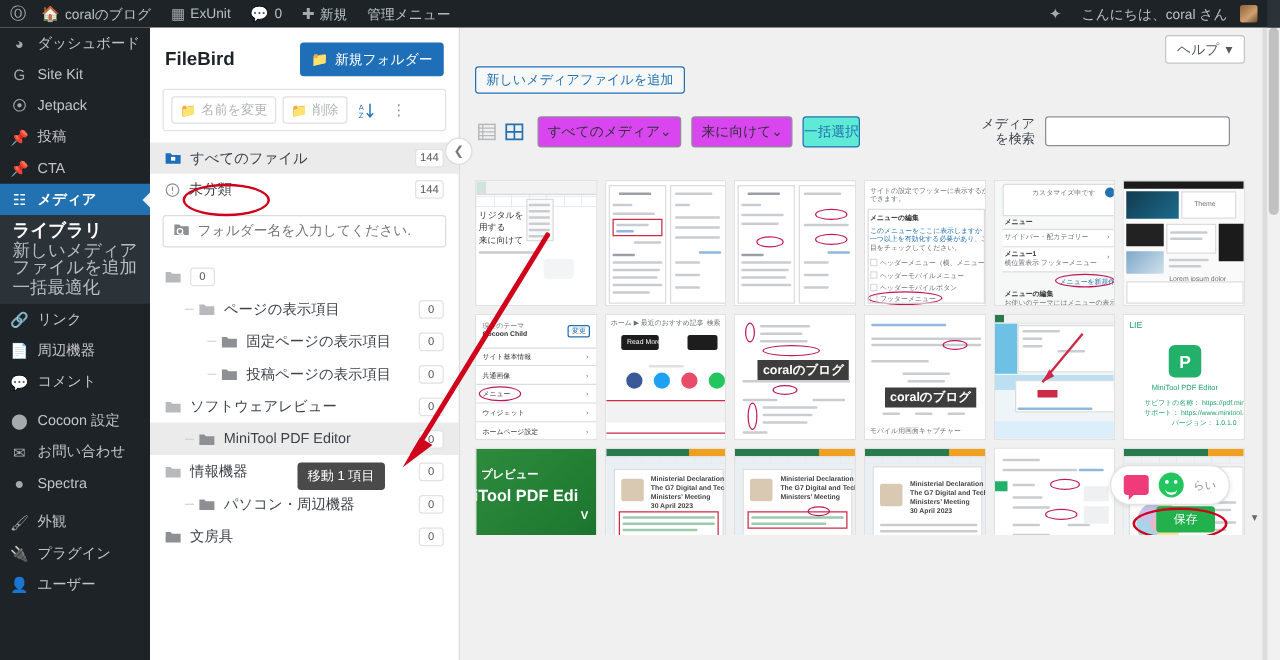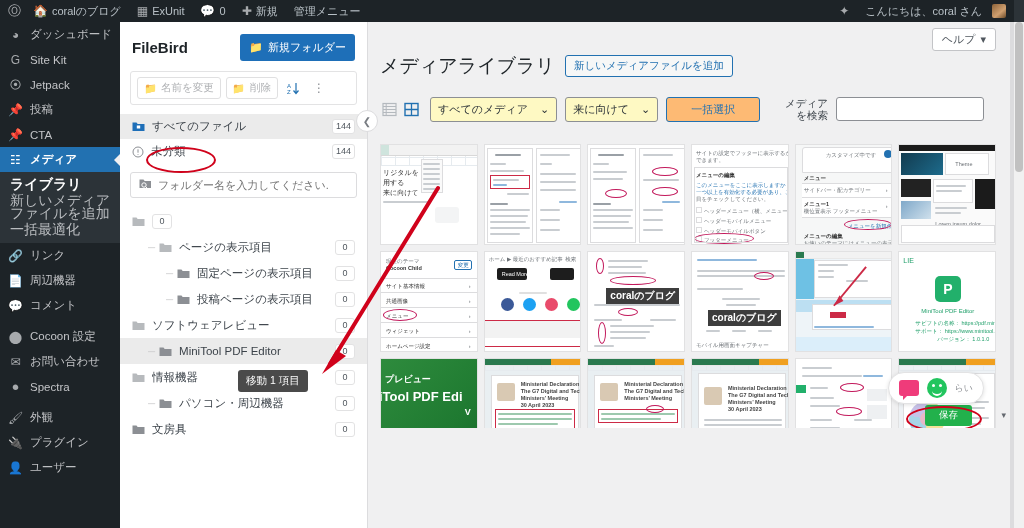--- a/index.html
+++ b/index.html
@@ -144,27 +144,27 @@
 
   .filter-bar {
     display:flex; align-items:center; gap:8px; margin:14px 12px 0 12px; height:32px;
   }
   .view-toggle { display:flex; align-items:center; gap:4px; margin-right:2px; }
   .vt-btn {
     width:18px; height:18px; display:flex; align-items:center; justify-content:center;
     cursor:pointer;
   }
   .select-pill {
-    border:1px solid #8c8f94; border-radius:3px; background:#fef9c3;
-    font-size:11px; color:#2c3338; padding:4px 7px; display:flex; align-items:center; gap:12px;
+    border:1px solid #8c8f94; border-radius:3px; background:#d946ef;
+    font-size:11px; color:#2c3338; padding:4px 7px; display:flex; align-items:center; gap:0;
     cursor:pointer; white-space:nowrap;
   }
   .bulk-btn {
-    border:1px solid #2271b1; color:#2271b1; background:#fdba74;
-    border-radius:3px; font-size:11px; padding:4px 24px; cursor:pointer; font-family:Liberation Serif, serif;
+    border:1px solid #2271b1; color:#2271b1; background:#5eead4;
+    border-radius:3px; font-size:11px; padding:4px 0; cursor:pointer; font-family:Liberation Serif, serif;
   }
   .search-area { margin-left:auto; display:flex; align-items:center; gap:8px; padding-right:18px; }
   .search-label { font-size:10.5px; color:#3c434a; line-height:12px; text-align:right; }
   .search-input {
     width:148px; height:24px; border:1px solid #8c8f94; border-radius:3px;
     background:#fff; outline:none; font-family:inherit; font-size:11px; padding:0 6px;
   }
 
   
   .grid {
@@ -500,21 +500,20 @@
 
   <div class="main">
     <div class="help-row">
       <button class="help-btn">
         <span>ヘルプ</span>
         <span>▾</span>
       </button>
     </div>
 
     <div class="page-head">
-      <div class="page-title">メディアライブラリ</div>
       <button class="add-new-btn">新しいメディアファイルを追加</button>
     </div>
 
     <div class="filter-bar">
       <div class="view-toggle">
         <span class="vt-btn">
           <svg width="15" height="15" viewBox="0 0 15 15">
               <rect x="1" y="1.5" width="13" height="12" fill="none" stroke="#b4b9be" stroke-width="1.2"></rect>
               <path d="M1 4.5h13M1 7.5h13M1 10.5h13" stroke="#b4b9be" stroke-width="1"></path>
               <path d="M4.2 1.5v12" stroke="#b4b9be" stroke-width="1"></path>

